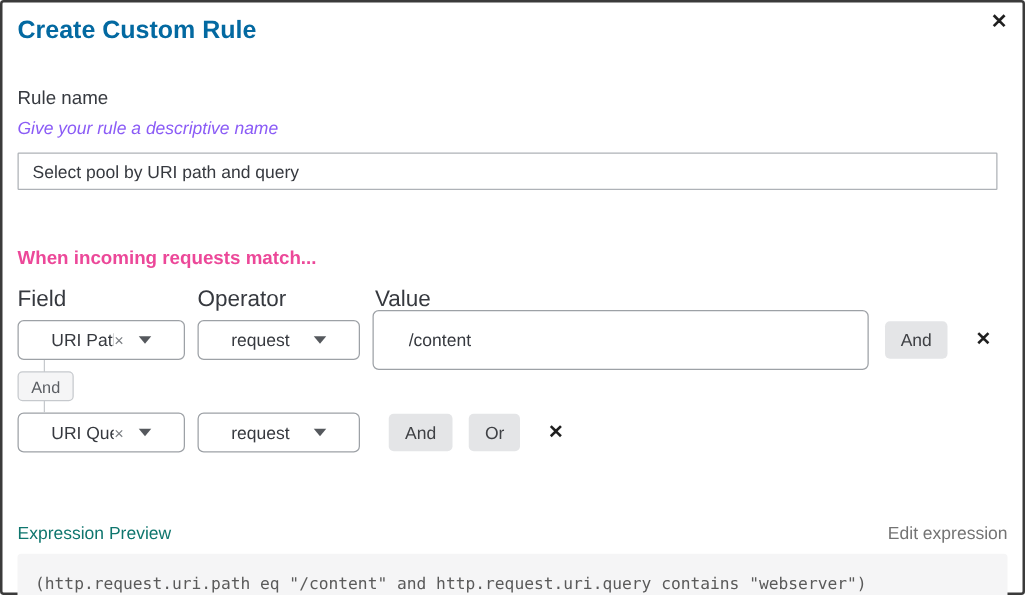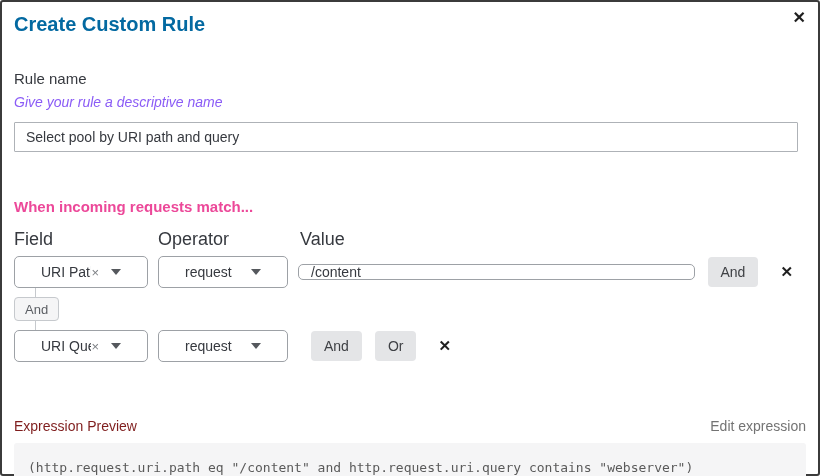--- a/index.html
+++ b/index.html
@@ -104,24 +104,24 @@
   }
   .chevron {
     width: 0; height: 0;
     border-left: 5px solid transparent;
     border-right: 5px solid transparent;
     border-top: 6px solid #55585d;
     flex: none;
   }
   .value-input {
     flex: 1;
-    height: 16px;
+    height: 48px;
     border: 1px solid #9da1a6;
     border-radius: 5px;
-    padding: 0 12px;
+    padding: 0 28px;
     font-size: 14px;
     color: #36393f;
     font-family: inherit;
     outline: none;
     background: #fff;
     min-width: 0;
   }
   .gray-btn {
     height: 30px;
     padding: 0 13px;
@@ -166,21 +166,21 @@
     display: flex;
     align-items: center;
   }
   .expr-header {
     display: flex;
     justify-content: space-between;
     align-items: center;
     margin-top: 56px;
     font-size: 14px;
   }
-  .expr-label { color: #7f1d1d; }
+  .expr-label { color: #0f766e; }
   .expr-link { color: #737373; cursor: pointer; text-decoration: none; }
   .code-block {
     margin-top: 9px;
     background: #f5f5f6;
     border-radius: 3px;
     padding: 17px 14px;
     font-family: "DejaVu Sans Mono", monospace;
     font-size: 13px;
     color: #5a5a5a;
     white-space: nowrap;

